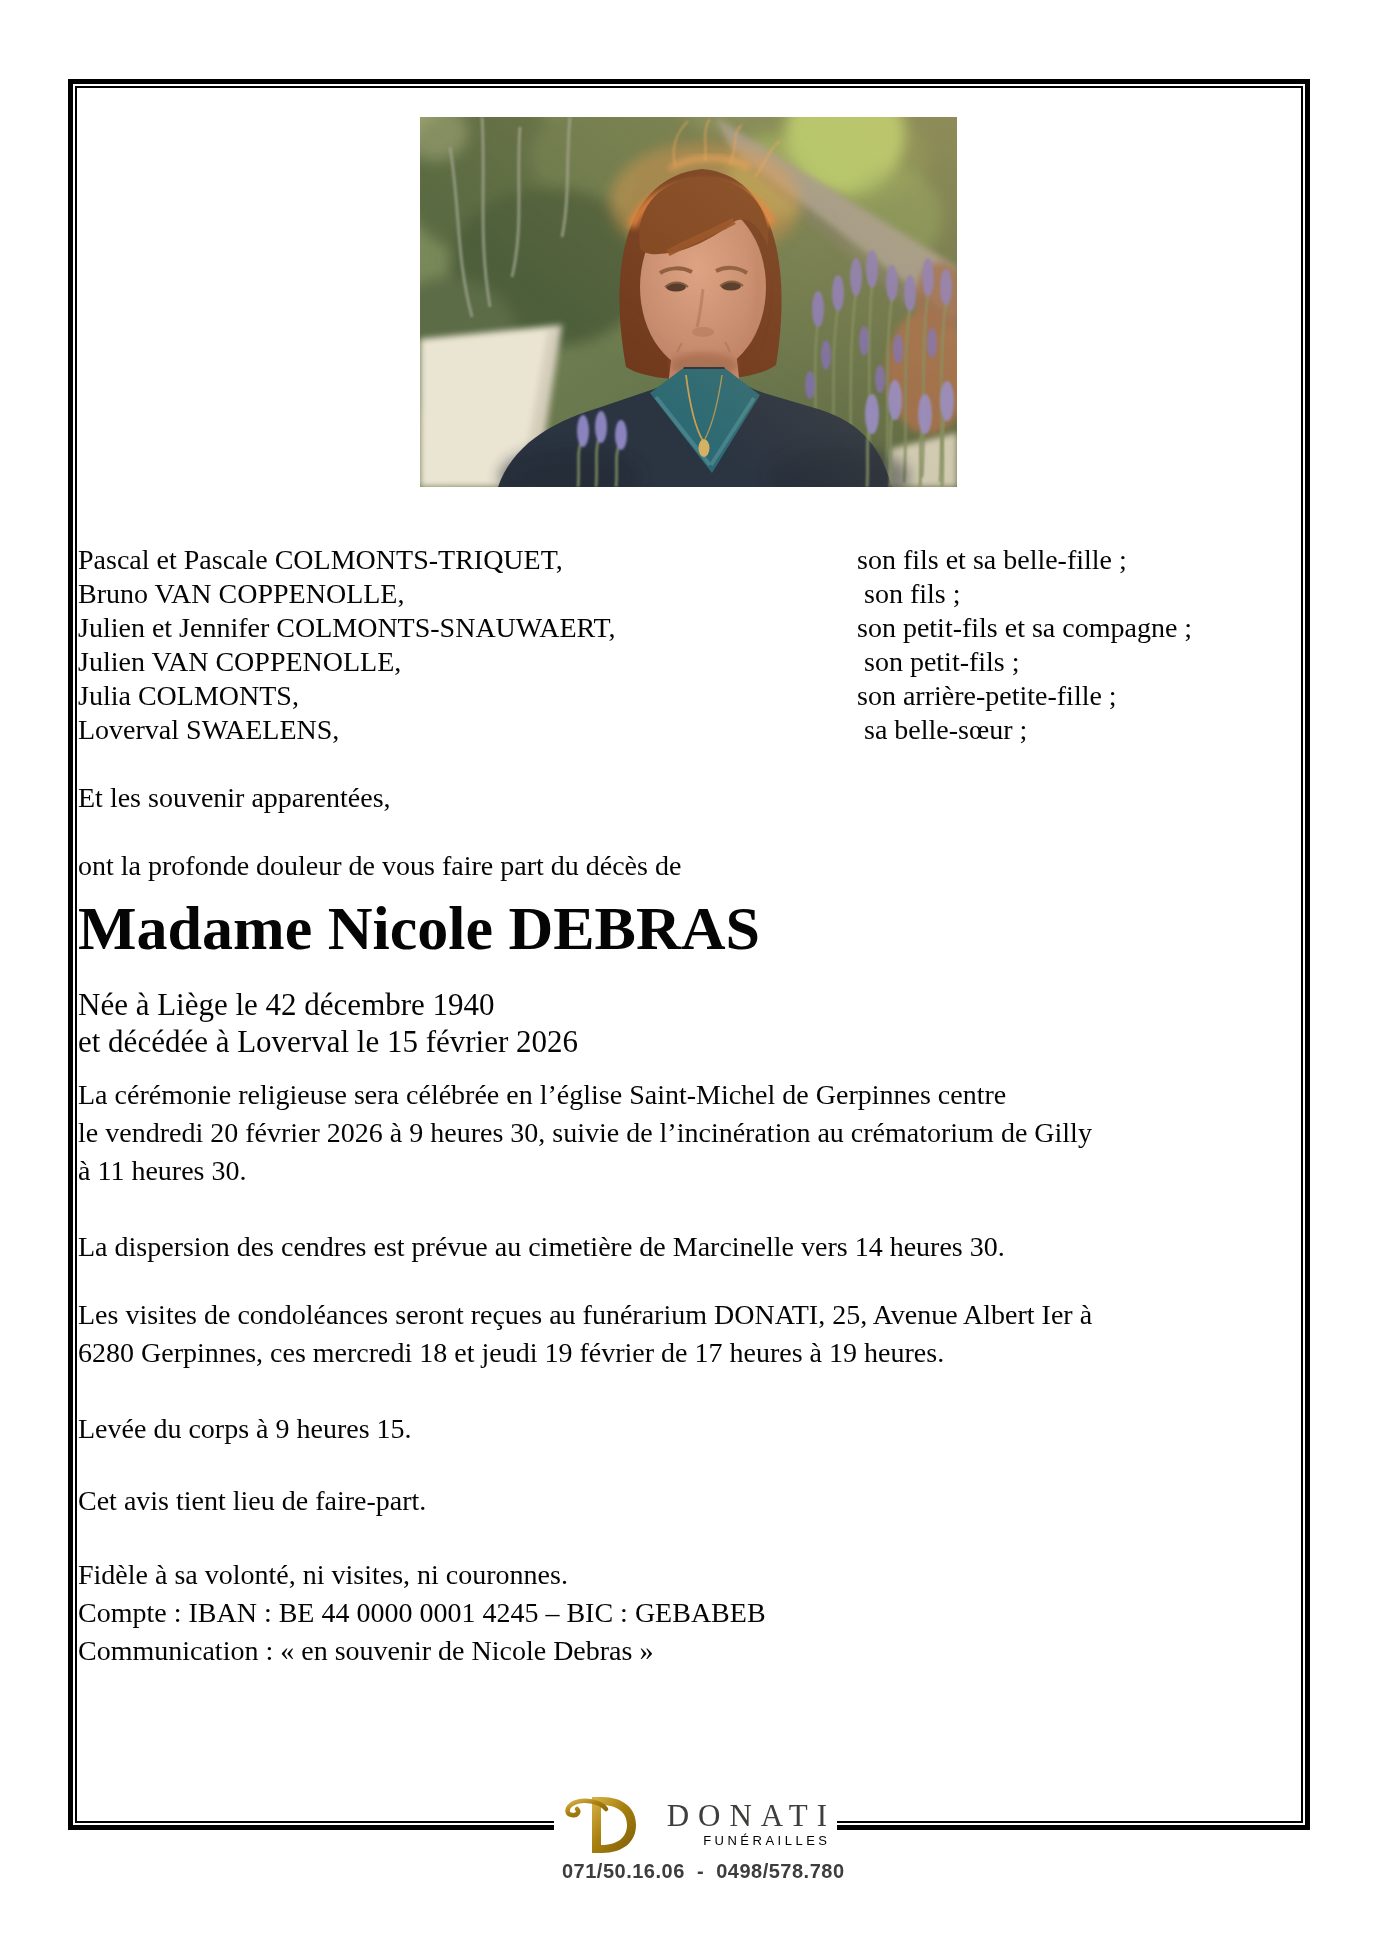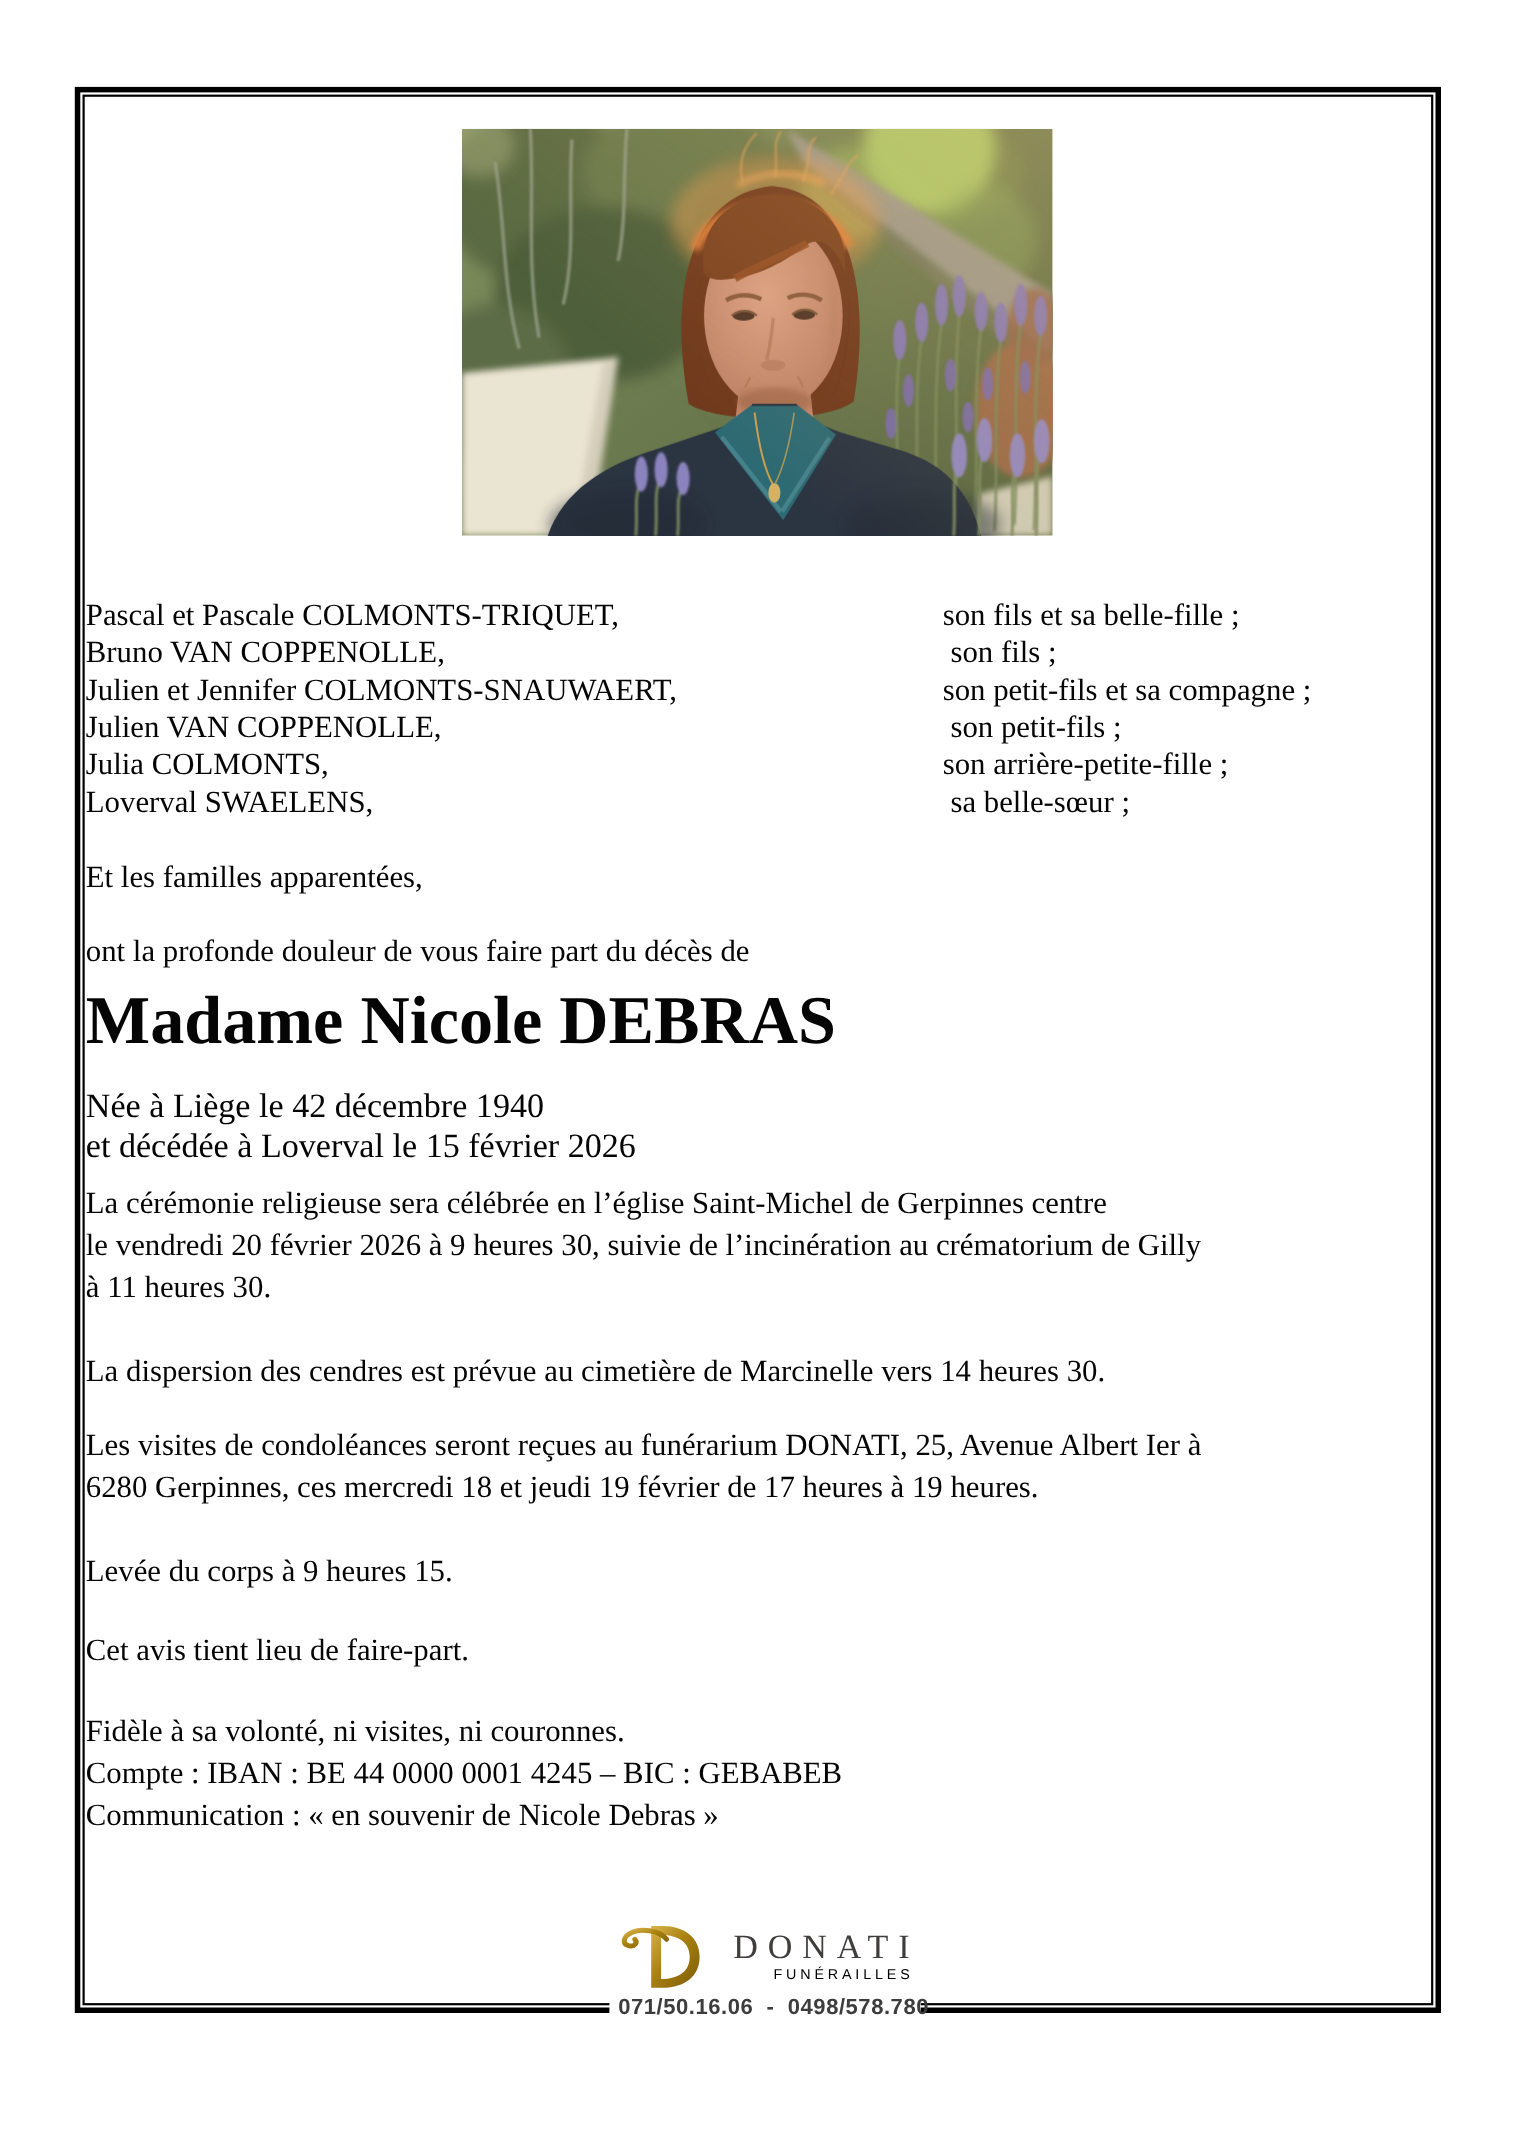--- a/index.html
+++ b/index.html
@@ -26,21 +26,21 @@
   .ceremony{top:1076px;}
   .dispersion{top:1228px;}
   .visits{top:1296px;text-align:left;}
   .levee{top:1410px;}
   .avis{top:1482px;}
   .tribute{top:1556px;}
   
   .logo-box{position:absolute;left:554px;top:1744px;width:283px;height:102px;background:#ffffff;
             z-index:5;box-sizing:border-box;padding:4px 10px 0 8px;
             font-family:"Liberation Sans","DejaVu Sans",sans-serif;}
-  .logo-row{display:flex;align-items:flex-start;}
+  .logo-row{display:flex;align-items:flex-start;margin-top:46px;}
   .logo-textcol{flex:1;display:flex;flex-direction:column;align-items:flex-end;padding-top:6px;}
   .brand-name{font-family:"Liberation Serif","DejaVu Serif",serif;font-size:31px;line-height:32px;
               letter-spacing:9px;color:#3f3e3c;margin-right:-9px;}
   .brand-sub{font-size:13px;line-height:15px;letter-spacing:3.5px;color:#000000;margin-right:-3.5px;margin-top:1px;}
   .brand-phone{text-align:center;font-size:20px;line-height:24px;font-weight:bold;color:#3d3d3d;
                margin-top:3px;white-space:pre;letter-spacing:.5px;}
 </style>
 </head>
 <body>
 
@@ -232,21 +232,21 @@
     <div class="name-row">
       <span class="name-cell">Julia COLMONTS,</span>
         <span class="rel-cell">son arrière-petite-fille ;</span>
     </div>
     <div class="name-row">
       <span class="name-cell">Loverval SWAELENS,</span>
         <span class="rel-cell"> sa belle-sœur ;</span>
     </div>
   </div>
 
-  <div class="block families-line">Et les familles apparentées,</div>
+  <div class="block families-line">Et les souvenir apparentées,</div>
   <div class="block douleur-line">ont la profonde douleur de vous faire part du décès de</div>
 
   <div class="block title center">Madame Nicole DEBRAS</div>
   <div class="block birth-line center">Née à Liège le 42 décembre 1940</div>
   <div class="block death-line center">et décédée à Loverval le 15 février 2026</div>
 
   <div class="block ceremony center">
     <div>La cérémonie religieuse sera célébrée en l’église Saint-Michel de Gerpinnes centre</div>
     <div>le vendredi 20 février 2026 à 9 heures 30, suivie de l’incinération au crématorium de Gilly</div>
     <div>à 11 heures 30.</div>

